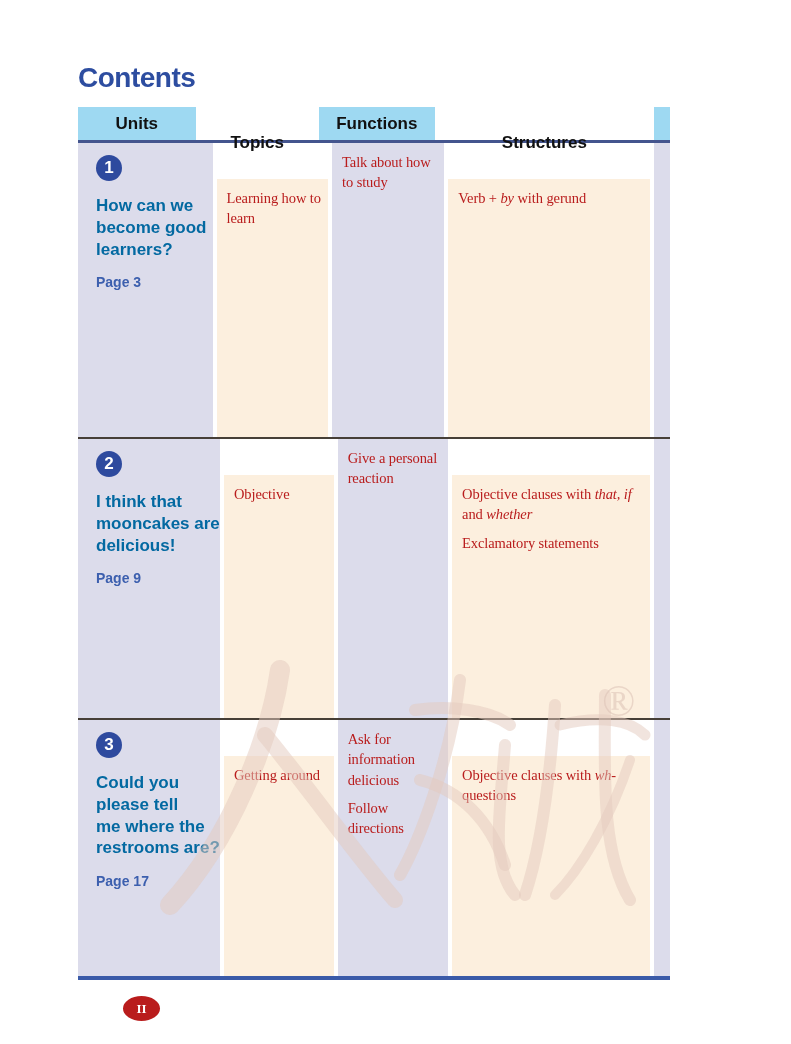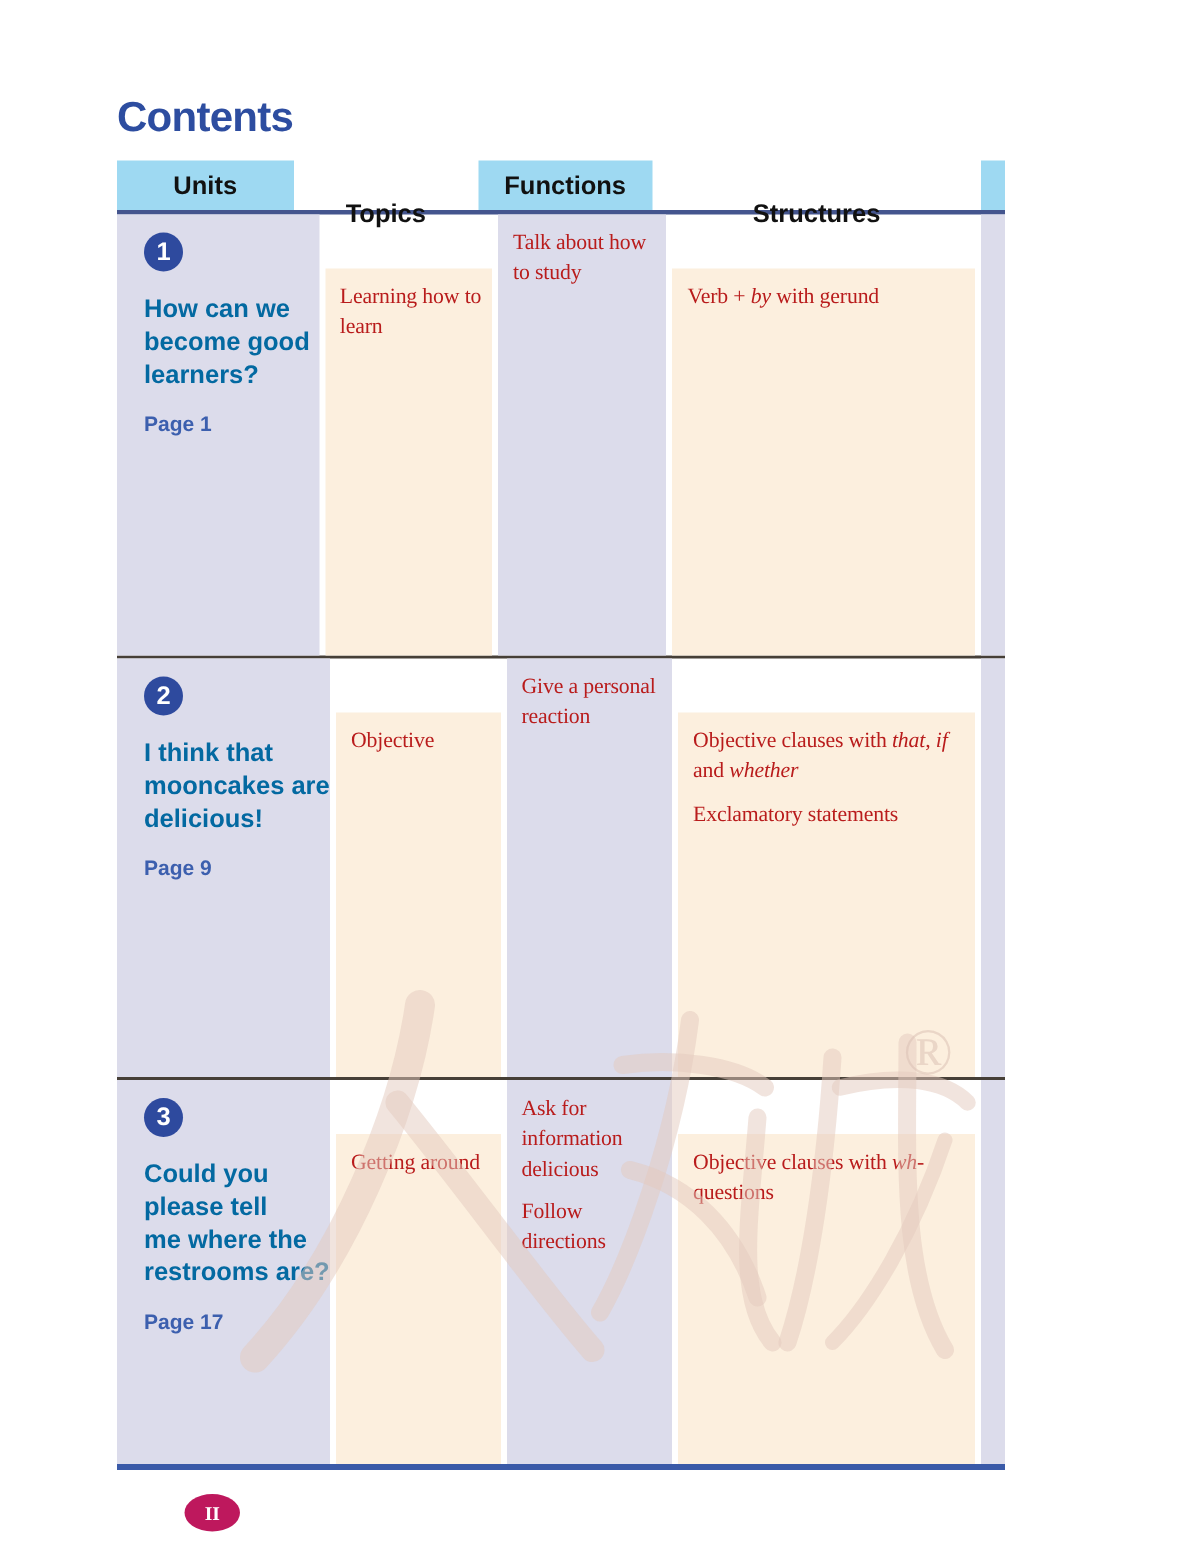--- a/index.html
+++ b/index.html
@@ -47,21 +47,21 @@
   .text-cell{
     padding:9px 6px 0 10px;
     font-family:"Liberation Serif",serif;
     font-size:14.5px;line-height:1.4;color:#b91c1c;letter-spacing:-0.1px;
   }
   .cell-para{margin:0;}
   .cell-para + .cell-para{margin-top:8px;}
   .cell-para i{font-style:italic;}
   .page-badge{
     position:absolute;left:123px;top:996px;width:37px;height:25px;
-    border-radius:50%;background:#be185d;color:#ffffff;
+    border-radius:50%;background:#b91c1c;color:#ffffff;
     display:flex;align-items:center;justify-content:center;
     font-size:13px;font-weight:bold;font-family:"Liberation Serif",serif;
   }
   .watermark{
     position:absolute;left:160px;top:650px;width:540px;height:290px;
     pointer-events:none;z-index:2;
   }
   .watermark svg{display:block;}
   .registered-mark{
     position:absolute;left:602px;top:676px;z-index:2;pointer-events:none;
@@ -81,21 +81,21 @@
     <div class="hcell c-functions bg-blue">Functions</div>
     <div class="hcell c-structures bg-cream">Structures</div>
     <div class="hcell c-sliver bg-blue"></div>
   </div>
   <div class="header-underline"></div>
 
   <div class="hrow body-row row-1">
     <div class="cell c-units bg-lav unit-cell">
       <div class="unit-badge">1</div>
       <div class="unit-title">How can we<br>become good<br>learners?</div>
-      <div class="unit-page">Page 1</div>
+      <div class="unit-page">Page 3</div>
     </div>
     <div class="cell c-topics bg-cream text-cell">
         <p class="cell-para"><span>Learning how to learn</span></p>
       </div>
     <div class="cell c-functions bg-lav text-cell">
         <p class="cell-para"><span>Talk about how to study</span></p>
       </div>
     <div class="cell c-structures bg-cream text-cell">
         <p class="cell-para"><span>Verb + </span><i>by</i><span> with gerund</span></p>
       </div>

